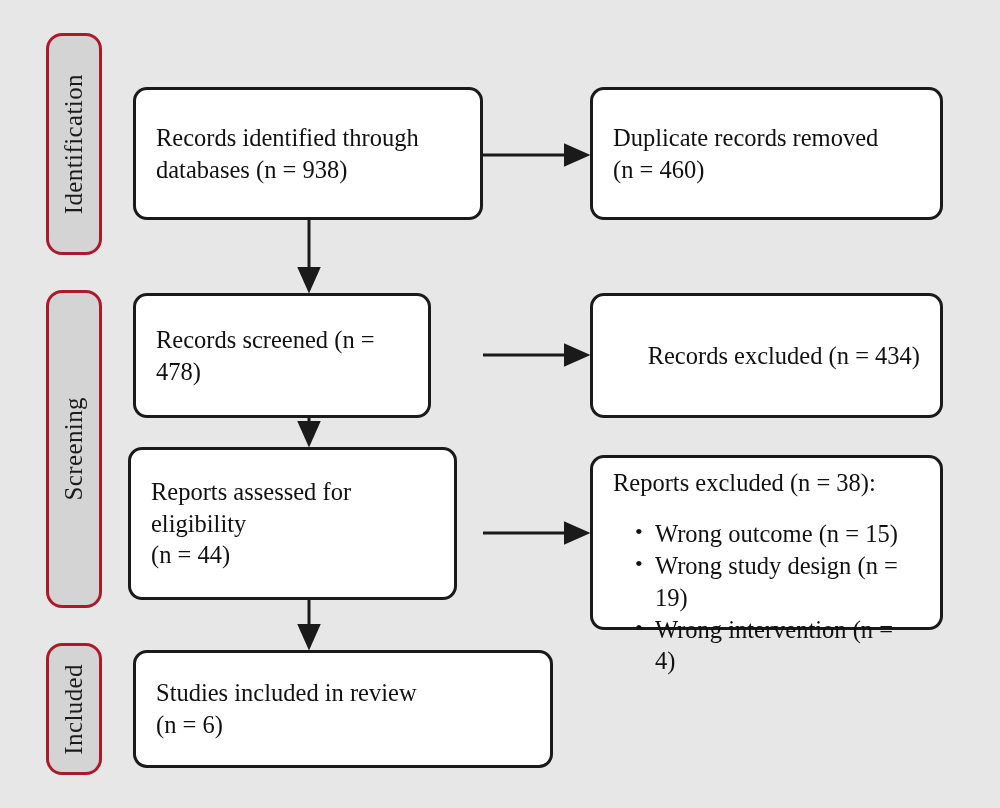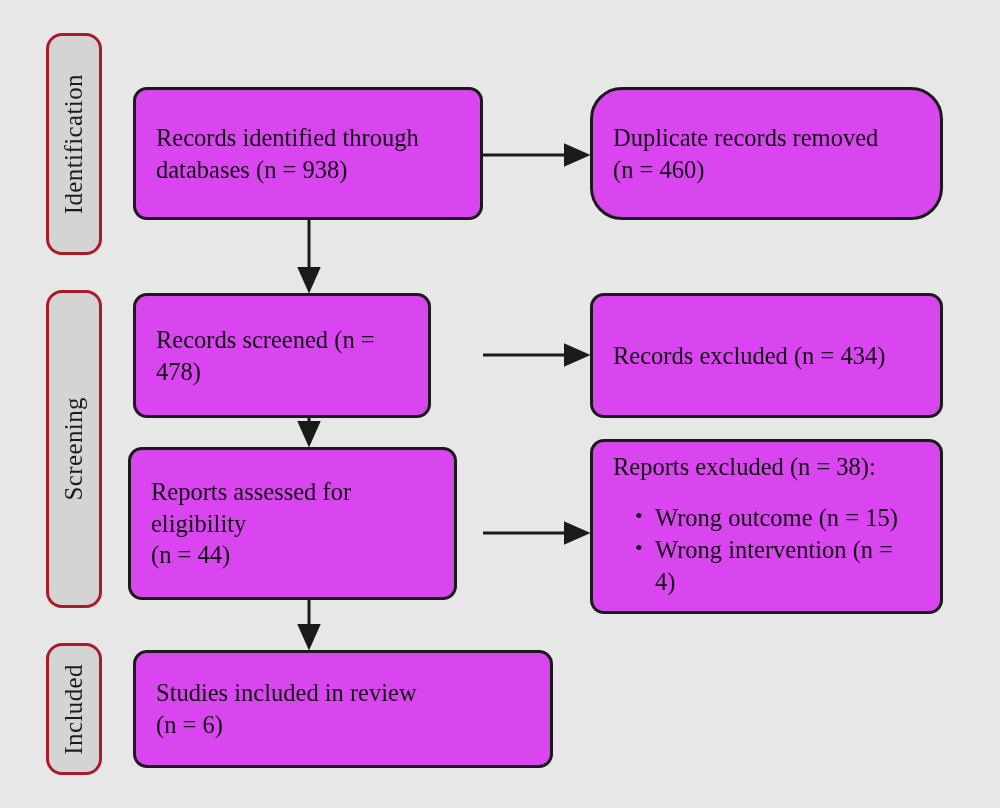--- a/index.html
+++ b/index.html
@@ -45,42 +45,42 @@
   }
 
   #stage-identification { left: 46px;  top: 33px;  width: 56px; height: 222px; }
   #stage-screening      { left: 46px;  top: 290px; width: 56px; height: 318px; }
   #stage-included       { left: 46px;  top: 643px; width: 56px; height: 132px; }
 
   
   .flow-box {
     position: absolute;
     box-sizing: border-box;
-    background: #d946ef;
+    background: #ffffff;
     border: 3px solid #1a1a1a;
     border-radius: 14px;
     display: flex;
     flex-direction: column;
     justify-content: center;
   }
   .flow-box .box-text {
     font-family: "Liberation Serif", serif;
     font-size: 24.5px;
     line-height: 1.30;
     color: #111111;
     padding: 0 20px;
     white-space: pre-line;
   }
 
   #box-identified { left: 133px; top: 87px;  width: 350px; height: 133px; }
-  #box-duplicates { left: 590px; top: 87px;  width: 353px; height: 133px; border-radius: 32px; }
+  #box-duplicates { left: 590px; top: 87px;  width: 353px; height: 133px; }
   #box-screened   { left: 133px; top: 293px; width: 298px; height: 125px; }
-  #box-excluded-records { left: 590px; top: 293px; width: 353px; height: 125px; }
+  #box-excluded-records { left: 590px; top: 293px; width: 353px; height: 125px; text-align: right; }
   #box-eligibility{ left: 128px; top: 447px; width: 329px; height: 153px; }
-  #box-excluded-reports { left: 590px; top: 439px; width: 353px; height: 175px; }
+  #box-excluded-reports { left: 590px; top: 455px; width: 353px; height: 175px; }
   #box-included   { left: 133px; top: 650px; width: 420px; height: 118px; }
 
   
   #box-excluded-reports {
     justify-content: flex-start;
     padding-top: 11px;
   }
   #box-excluded-reports .box-heading {
     font-family: "Liberation Serif", serif;
     font-size: 24.5px;
@@ -176,20 +176,21 @@
 
   <div class="flow-box" id="box-eligibility">
     <div class="box-text">Reports assessed for eligibility
 (n = 44)</div>
   </div>
 
   <div class="flow-box" id="box-excluded-reports">
     <div class="box-heading">Reports excluded (n = 38):</div>
     <ul>
       <li>Wrong outcome (n = 15)</li>
+      <li>Wrong study design (n = 19)</li>
       <li>Wrong intervention (n = 4)</li>
     </ul>
   </div>
 
   <div class="flow-box" id="box-included">
     <div class="box-text">Studies included in review
 (n = 6)</div>
   </div>
 
 </div>

